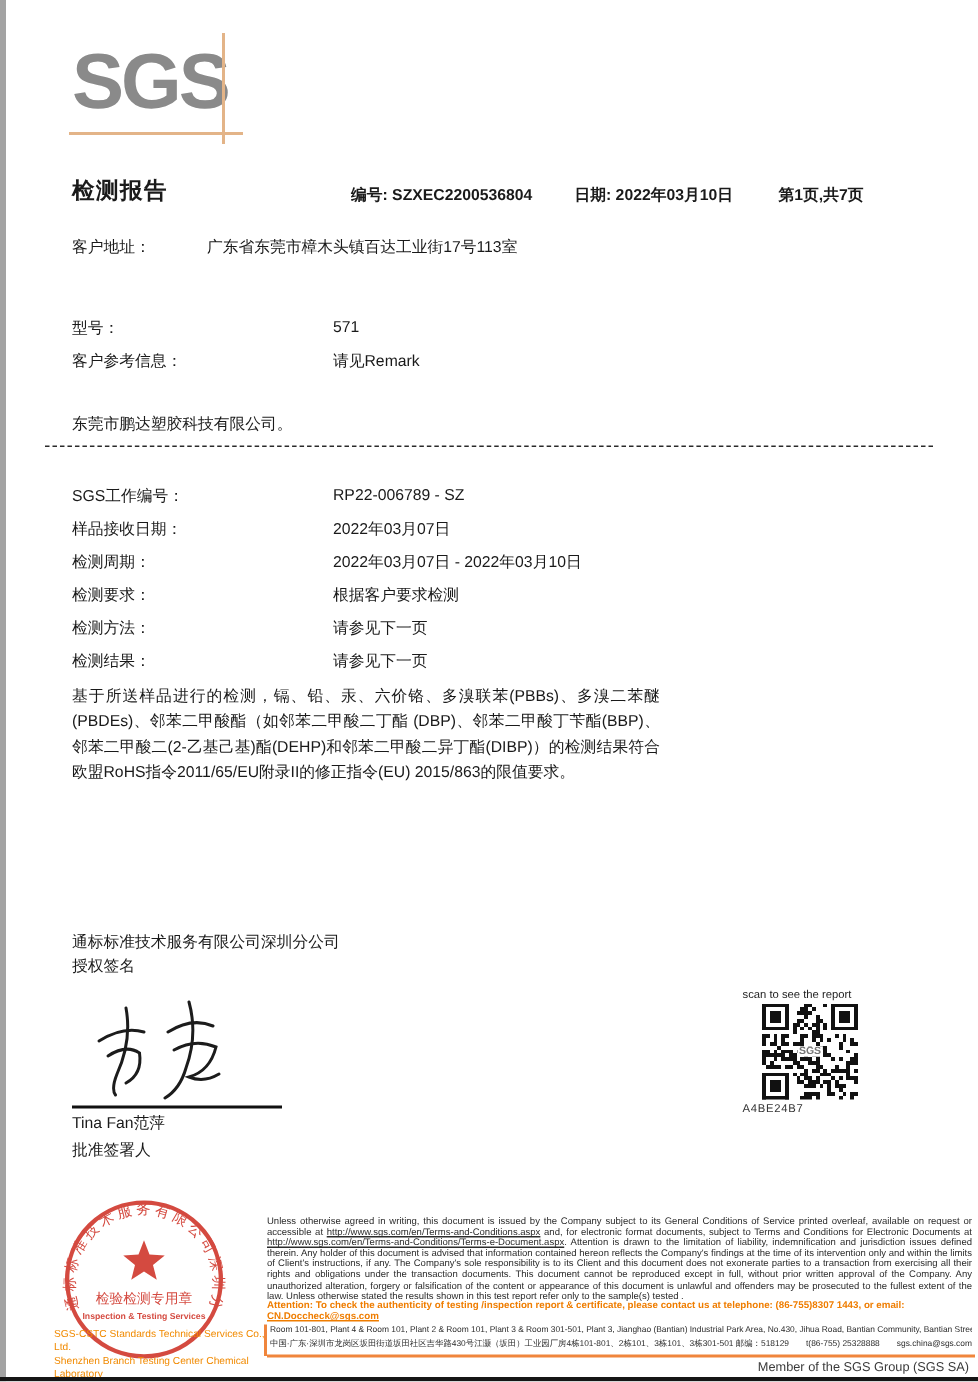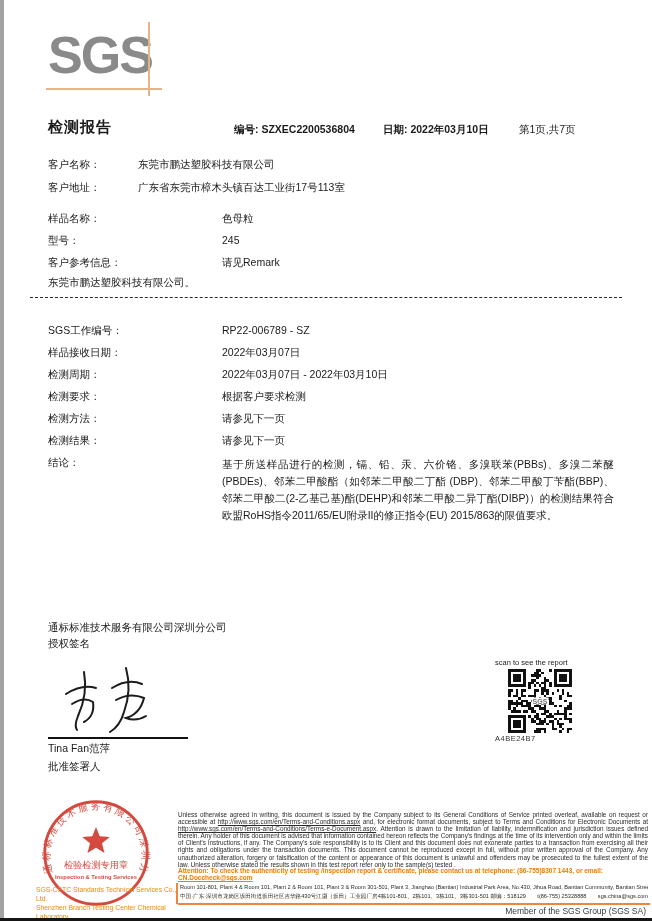--- a/index.html
+++ b/index.html
@@ -14,21 +14,21 @@
   
   .logo-wrap{position:absolute;left:48px;top:26px;width:130px;height:70px;}
   .logo-text{font-weight:bold;font-size:52px;line-height:58px;color:#8a8a8a;letter-spacing:-2px;font-family:"Liberation Sans",sans-serif;}
   .logo-hline{position:absolute;left:-2px;top:62px;width:116px;height:2px;background:#e3b488;}
   .logo-vline{position:absolute;left:100px;top:-4px;width:2px;height:74px;background:#e3b488;}
 
   .title-row{position:absolute;left:0;top:121px;width:582px;height:20px;font-size:10.5px;}
   .doc-title{position:absolute;left:48px;top:-3px;font-size:15px;font-weight:bold;letter-spacing:1px;}
   .rep-no{position:absolute;left:188px;top:2px;font-weight:bold;padding-left:46px;}
   .rep-date{position:absolute;left:383px;top:2px;font-weight:bold;}
-  .rep-page{position:absolute;left:519px;top:2px;font-weight:normal;}
+  .rep-page{position:absolute;left:519px;top:2px;font-weight:bold;}
 
   
   .rows{position:absolute;font-size:10.5px;}
   .frow{display:flex;align-items:flex-start;}
   .frow .lbl{flex:0 0 auto;}
   .client-rows{left:48px;top:158px;width:560px;}
   .client-rows .frow{height:23px;}
   .client-rows .lbl{width:90px;}
   .sample-rows{left:48px;top:212px;width:560px;}
   .sample-rows .frow{height:22px;}
@@ -88,37 +88,29 @@
 
   <div class="title-row">
     <span class="doc-title">检测报告</span>
     <span class="rep-no">编号: SZXEC2200536804</span>
     <span class="rep-date">日期: 2022年03月10日</span>
     <span class="rep-page">第1页,共7页</span>
   </div>
 
   <div class="rows client-rows">
     <div class="frow">
-      <span class="lbl">客户名称：</span>
-      <span class="val">东莞市鹏达塑胶科技有限公司</span>
-    </div>
-    <div class="frow">
       <span class="lbl">客户地址：</span>
       <span class="val">广东省东莞市樟木头镇百达工业街17号113室</span>
     </div>
   </div>
 
   <div class="rows sample-rows">
     <div class="frow">
-      <span class="lbl">样品名称：</span>
-      <span class="val">色母粒</span>
-    </div>
-    <div class="frow">
       <span class="lbl">型号：</span>
-      <span class="val">245</span>
+      <span class="val">571</span>
     </div>
     <div class="frow">
       <span class="lbl">客户参考信息：</span>
       <span class="val">请见Remark</span>
     </div>
   </div>
 
   <div class="note-line">东莞市鹏达塑胶科技有限公司。</div>
   <div class="dash-sep"></div>
 
@@ -141,21 +133,20 @@
     </div>
     <div class="frow">
       <span class="lbl">检测方法：</span>
       <span class="val">请参见下一页</span>
     </div>
     <div class="frow">
       <span class="lbl">检测结果：</span>
       <span class="val">请参见下一页</span>
     </div>
     <div class="frow">
-      <span class="lbl">结论：</span>
       <span class="val conclusion">基于所送样品进行的检测，镉、铅、汞、六价铬、多溴联苯(PBBs)、多溴二苯醚(PBDEs)、邻苯二甲酸酯（如邻苯二甲酸二丁酯 (DBP)、邻苯二甲酸丁苄酯(BBP)、邻苯二甲酸二(2-乙基己基)酯(DEHP)和邻苯二甲酸二异丁酯(DIBP)）的检测结果符合欧盟RoHS指令2011/65/EU附录II的修正指令(EU) 2015/863的限值要求。</span>
     </div>
   </div>
 
   <div class="sig-company">通标标准技术服务有限公司深圳分公司</div>
   <div class="sig-auth">授权签名</div>
   <div class="sig-script">
     <svg width="130" height="78" viewBox="0 0 130 78" fill="none">
       <g stroke="#1c1c1c" stroke-width="2" stroke-linecap="round" fill="none">
         <path d="M6 34 Q22 24 36 28"></path>

